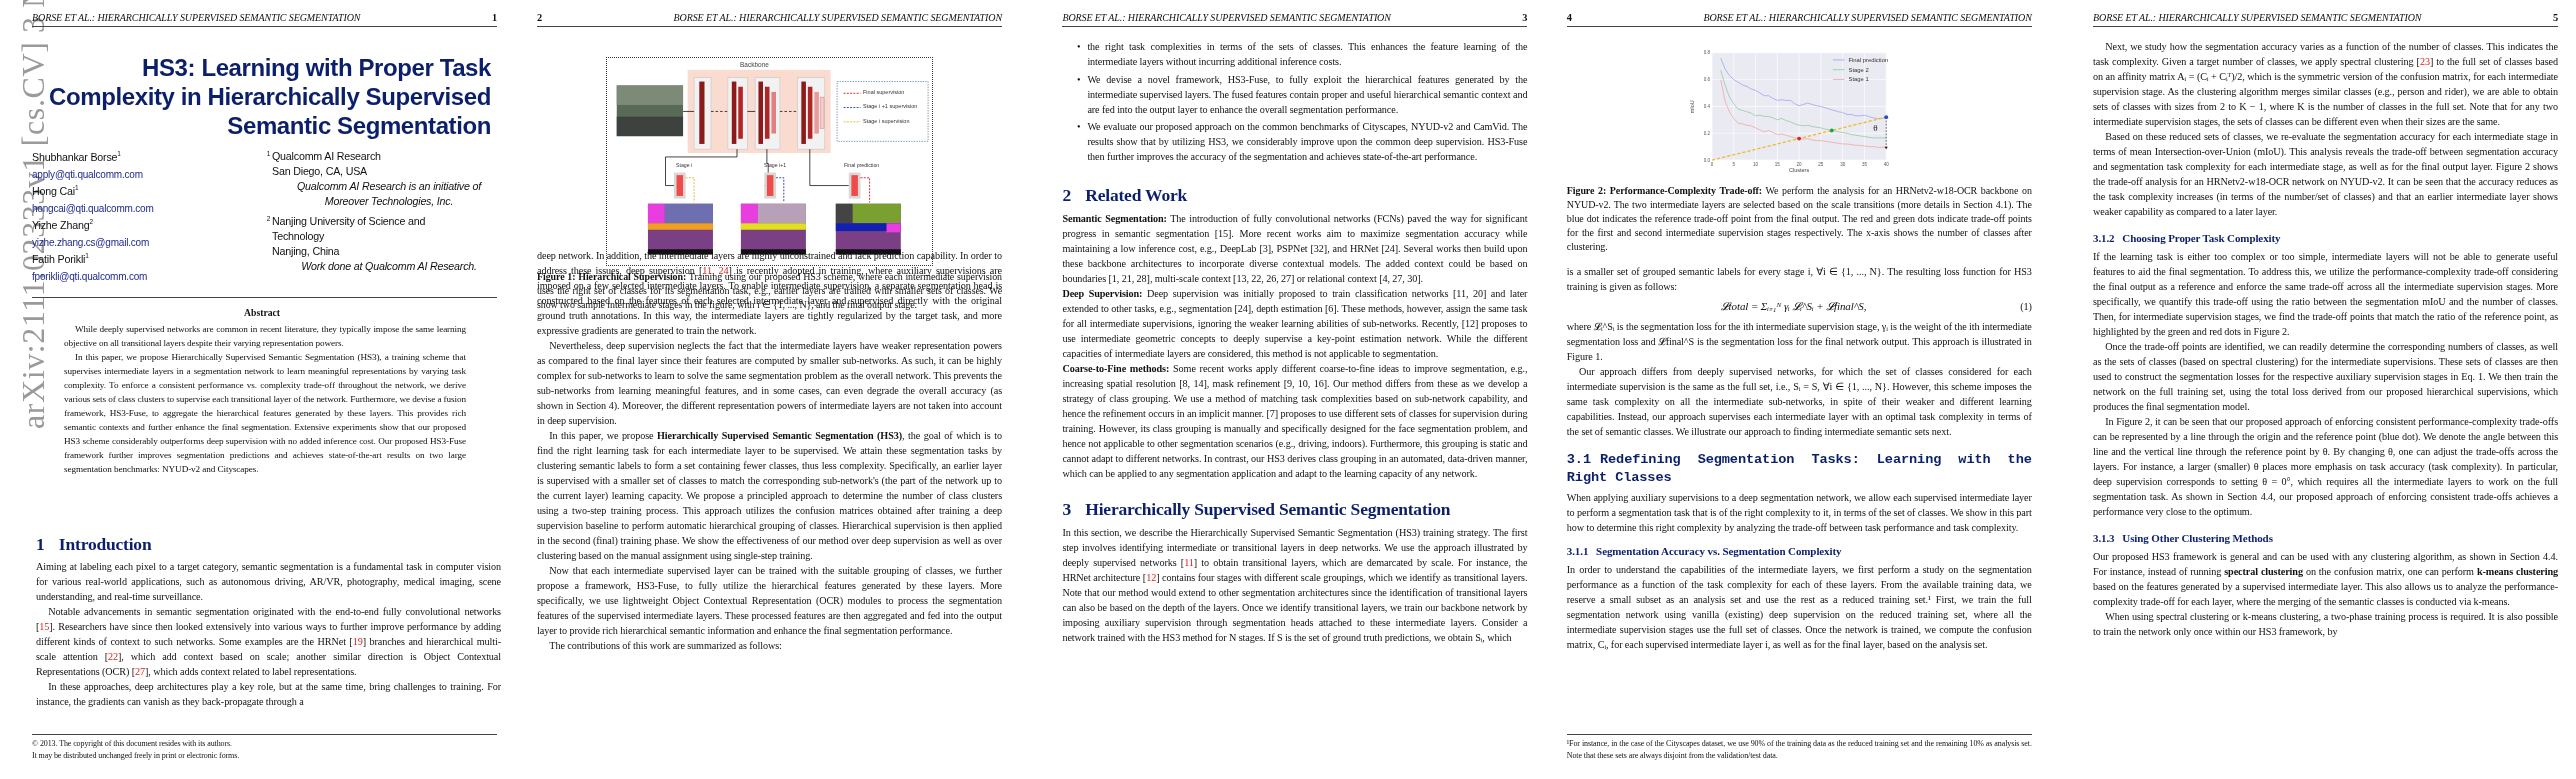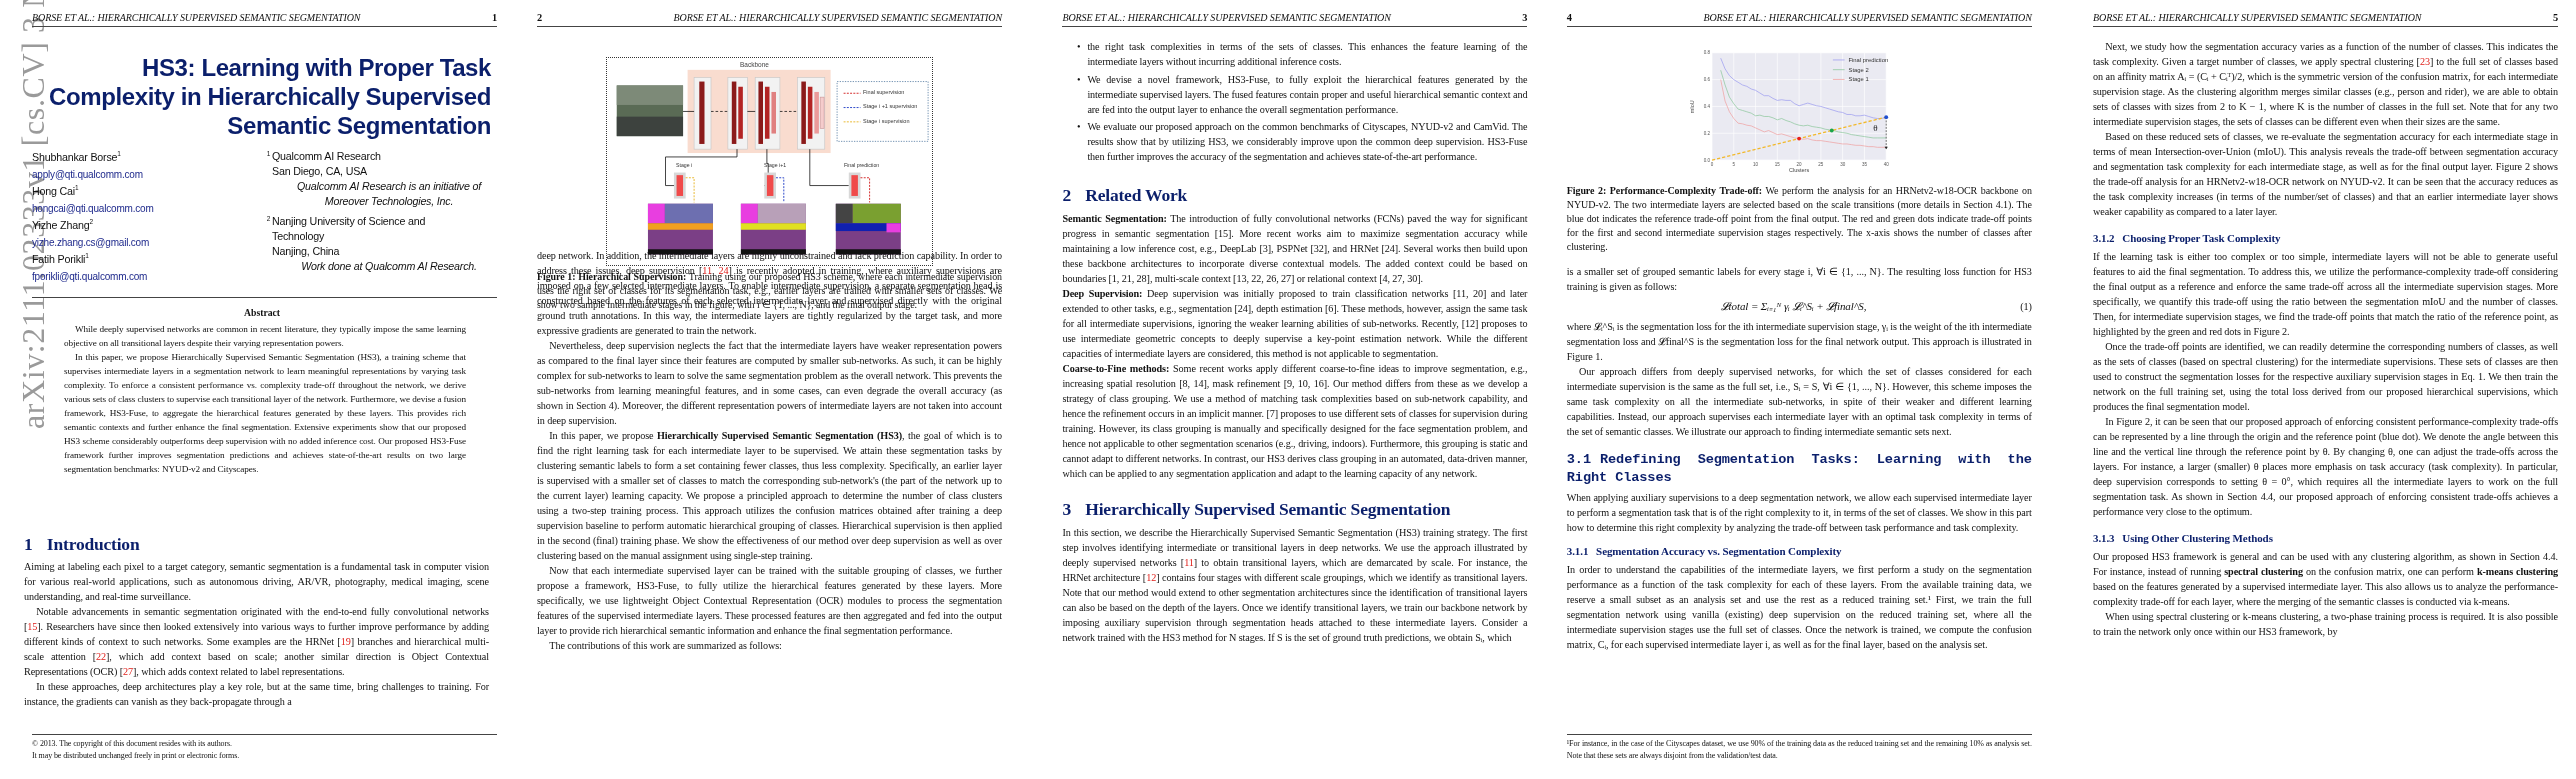--- a/index.html
+++ b/index.html
@@ -88,21 +88,21 @@
     <div class="it">Work done at Qualcomm AI Research.</div>
   </div>
 
   <div class="hr" style="left:32px;top:297px;width:465px;"></div>
   <div class="abstract-title" style="left:244px;top:307px;">Abstract</div>
   <div class="abstract" style="left:64px;top:322px;width:402px;">
     <p>While deeply supervised networks are common in recent literature, they typically impose the same learning objective on all transitional layers despite their varying representation powers.</p>
     <p>In this paper, we propose Hierarchically Supervised Semantic Segmentation (HS3), a training scheme that supervises intermediate layers in a segmentation network to learn meaningful representations by varying task complexity. To enforce a consistent performance vs. complexity trade-off throughout the network, we derive various sets of class clusters to supervise each transitional layer of the network. Furthermore, we devise a fusion framework, HS3-Fuse, to aggregate the hierarchical features generated by these layers. This provides rich semantic contexts and further enhance the final segmentation. Extensive experiments show that our proposed HS3 scheme considerably outperforms deep supervision with no added inference cost. Our proposed HS3-Fuse framework further improves segmentation predictions and achieves state-of-the-art results on two large segmentation benchmarks: NYUD-v2 and Cityscapes.</p>
   </div>
 
-  <div class="body" style="left:24px;top:533px;width:465px;">
+  <div class="body" style="left:36px;top:533px;width:465px;">
     <h2 class="sec"><span class="secnum">1</span><span>Introduction</span></h2>
     <div style="height:3.9px"></div>
     <p class="noind">Aiming at labeling each pixel to a target category, semantic segmentation is a fundamental task in computer vision for various real-world applications, such as autonomous driving, AR/VR, photography, medical imaging, scene understanding, and real-time surveillance.</p>
     <p>Notable advancements in semantic segmentation originated with the end-to-end fully convolutional networks [<span class="cite">15</span>]. Researchers have since then looked extensively into various ways to further improve performance by adding different kinds of context to such networks. Some examples are the HRNet [<span class="cite">19</span>] branches and hierarchical multi-scale attention [<span class="cite">22</span>], which add context based on scale; another similar direction is Object Contextual Representations (OCR) [<span class="cite">27</span>], which adds context related to label representations.</p>
     <p>In these approaches, deep architectures play a key role, but at the same time, bring challenges to training. For instance, the gradients can vanish as they back-propagate through a</p>
   </div>
 
   <div class="hr" style="left:32px;top:734px;width:465px;"></div>
   <div class="footnote" style="left:32px;top:738px;width:465px;">
     <div>© 2013. The copyright of this document resides with its authors.</div>

